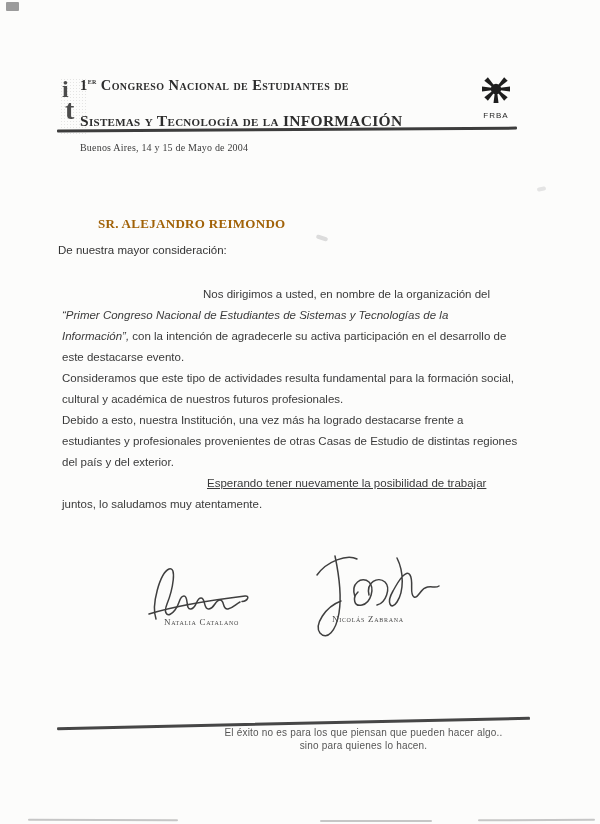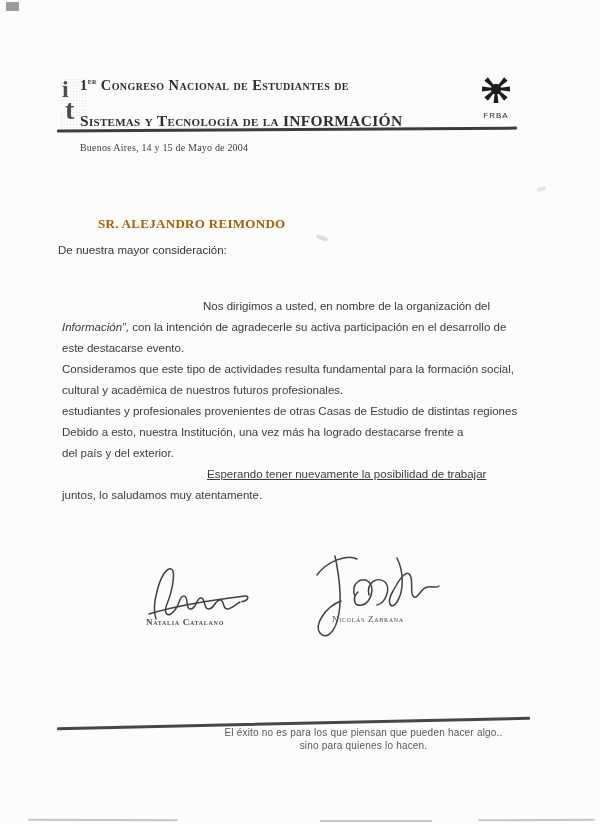--- a/index.html
+++ b/index.html
@@ -41,34 +41,34 @@
     background:#3d3d3d;transform:rotate(-0.35deg);border-radius:1px;
   }
   
   .date-line{position:absolute;left:336px;top:164px;font-size:11.5px;color:#333;}
   .recipient{
     position:absolute;left:58px;top:216px;
     font-family:"Liberation Serif",serif;font-weight:bold;font-size:13px;
     letter-spacing:.3px;color:#a16207;margin-left:40px;
   }
   .salutation{position:absolute;left:58px;top:244px;font-size:11.5px;color:#333;}
-  .body-block{position:absolute;left:62px;top:296px;width:482px;font-size:11.5px;line-height:21px;color:#3a3a3a;}
+  .body-block{position:absolute;left:62px;top:284px;width:482px;font-size:11.5px;line-height:21px;color:#3a3a3a;}
   .bline{white-space:nowrap;height:21px;}
   .bline .it{font-style:italic;}
   .ind1{padding-left:141px;}
   .ind2{padding-left:145px;text-decoration:underline;}
   
   .sig{position:absolute;}
   .sig svg{display:block;}
   .sig-name{
     position:absolute;font-family:"Liberation Serif",serif;
     font-variant:small-caps;font-size:9px;letter-spacing:.7px;color:#4a4a4a;
     white-space:nowrap;
   }
-  .sig-name.n1{left:146px;top:617px;font-weight:bold;}
+  .sig-name.n1{left:164px;top:617px;}
   .sig-name.n2{left:332px;top:614px;}
   
   .footer-rule{
     position:absolute;left:57px;top:722px;width:473px;height:2.5px;
     background:#464646;transform:rotate(-1.25deg);border-radius:1px;
   }
   .footer-quote{
     position:absolute;left:200px;top:726px;width:327px;
     text-align:center;font-size:10px;line-height:13px;color:#565656;
     letter-spacing:.2px;
@@ -122,26 +122,27 @@
     </div>
 
     <div class="header-rule"></div>
   </div>
 
   <div class="recipient">SR. ALEJANDRO REIMONDO</div>
   <div class="salutation">De nuestra mayor consideración:</div>
 
   <div class="body-block">
     <div class="bline ind1"><span class="it"></span><span>Nos dirigimos a usted, en nombre de la organización del</span></div>
+    <div class="bline"><span class="it">“Primer Congreso Nacional de Estudiantes de Sistemas y Tecnologías de la</span><span></span></div>
     <div class="bline"><span class="it">Información”,</span><span> con la intención de agradecerle su activa participación en el desarrollo de</span></div>
     <div class="bline"><span class="it"></span><span>este destacarse evento.</span></div>
     <div class="bline"><span class="it"></span><span>Consideramos que este tipo de actividades resulta fundamental para la formación social,</span></div>
     <div class="bline"><span class="it"></span><span>cultural y académica de nuestros futuros profesionales.</span></div>
+    <div class="bline"><span class="it"></span><span>Debido a esto, nuestra Institución, una vez más ha logrado destacarse frente a</span></div>
     <div class="bline"><span class="it"></span><span>estudiantes y profesionales provenientes de otras Casas de Estudio de distintas regiones</span></div>
-    <div class="bline"><span class="it"></span><span>Debido a esto, nuestra Institución, una vez más ha logrado destacarse frente a</span></div>
     <div class="bline"><span class="it"></span><span>del país y del exterior.</span></div>
     <div class="bline ind2"><span class="it"></span><span>Esperando tener nuevamente la posibilidad de trabajar</span></div>
     <div class="bline"><span class="it"></span><span>juntos, lo saludamos muy atentamente.</span></div>
   </div>
 
   <div class="sig" style="left:140px;top:557px;">
     <svg width="120" height="68" viewBox="0 0 120 68">
       <g fill="none" stroke="#3f3f3f" stroke-width="1.5" stroke-linecap="round">
         <path d="M16 62 C11 48 20 16 29 12 C37 9 33 32 27 47 C23 57 28 62 35 53 C40 47 39 39 44 39 C49 39 45 53 51 52 C57 51 56 41 61 41 C66 41 63 53 69 52 C75 51 75 43 80 43 C85 43 82 53 88 52 C93 51 96 47 100 45"></path>
         <path d="M9 57 C35 49 72 43 105 39 C110 38.5 108 44 102 44.5"></path>

